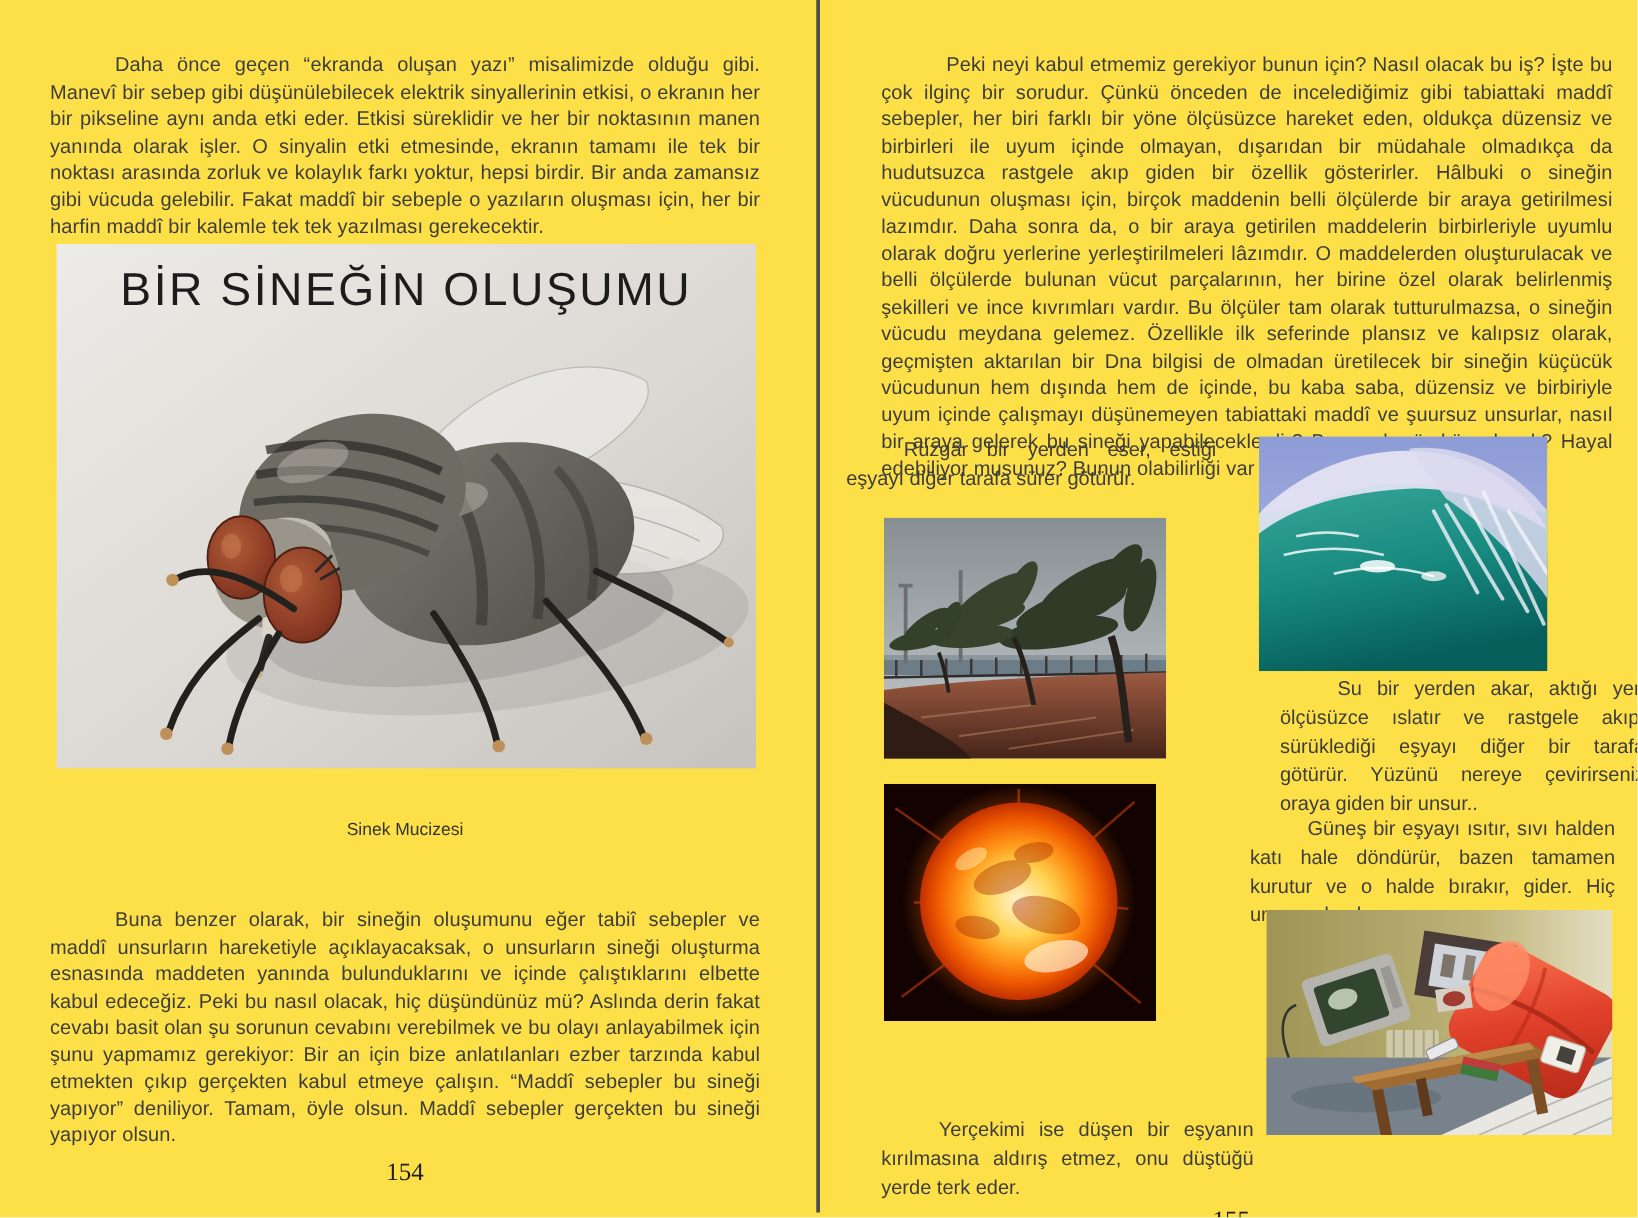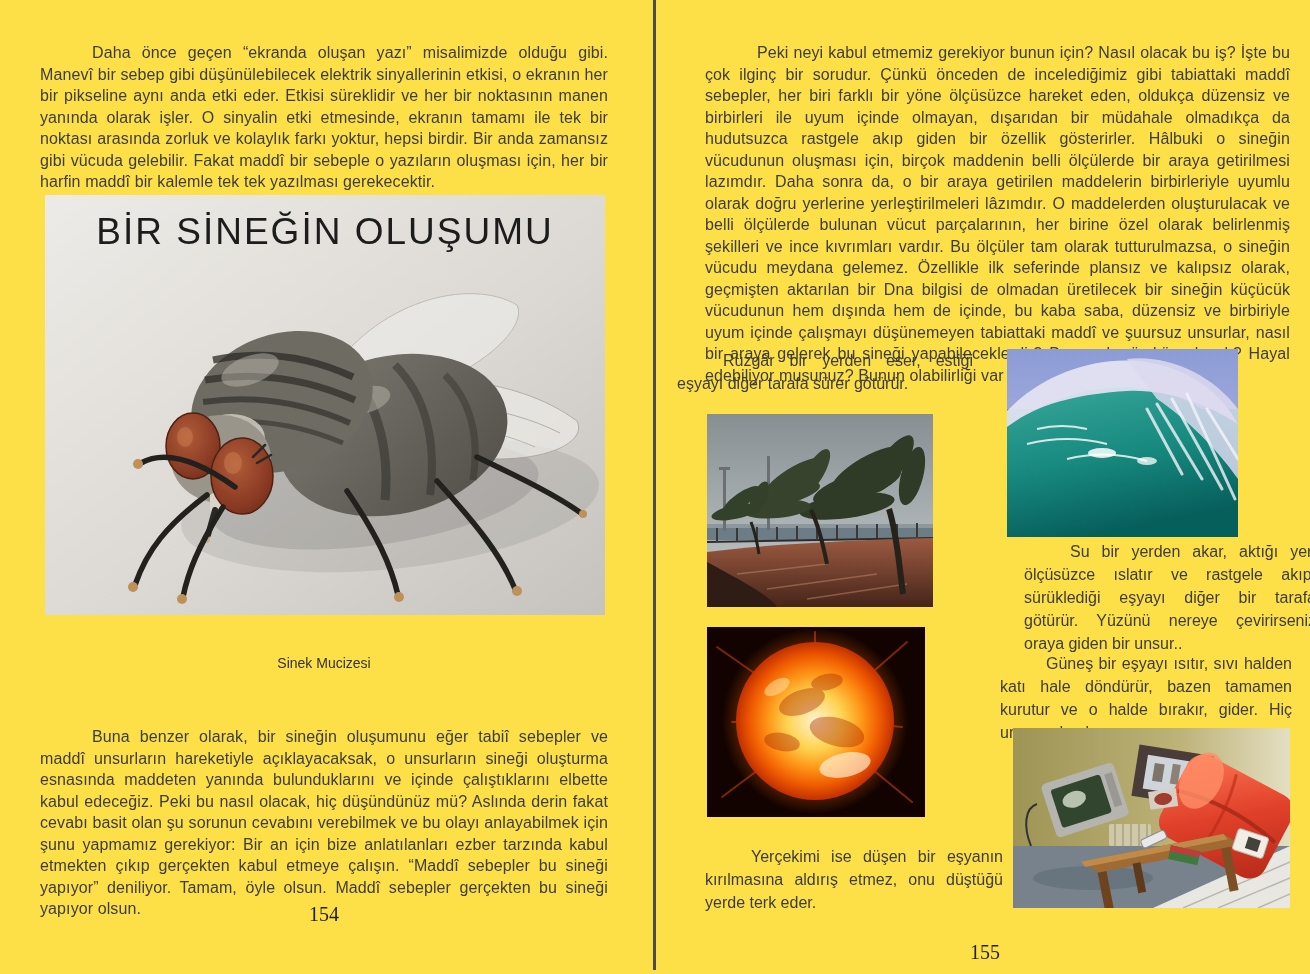--- a/index.html
+++ b/index.html
@@ -4,21 +4,21 @@
 <style>
   html,body{margin:0;padding:0;background:#ffffff;}
   .spread{position:relative;width:1310px;height:974px;background:#fde047;overflow:hidden;
           font-family:"Liberation Sans",sans-serif;color:#3d3d3d;text-decoration:underline;}
   .spine{position:absolute;left:653px;top:0;width:3px;height:970px;background:#4d4d4d;}
   .para{position:absolute;text-align:justify;font-size:16px;line-height:21.5px;color:#3d3d3d;
         text-indent:52px;letter-spacing:.1px;}
   .caption{position:absolute;text-align:justify;font-size:16px;line-height:23px;color:#3d3d3d;
         text-indent:46px;}
   .heading{position:absolute;left:40px;width:568px;text-align:center;font-size:14px;color:#333;}
-  .pagenum{position:absolute;font-family:"Liberation Serif",serif;font-size:20px;color:#1f1f1f;text-align:center;}
+  .pagenum{position:absolute;font-family:"Liberation Serif",serif;font-size:20px;color:#1f1f1f;text-align:center;margin-top:24px;}
   .figure{position:absolute;overflow:hidden;}
   .figure svg{display:block;width:100%;height:100%;}
   .fly-title{position:absolute;left:0;top:16px;width:100%;text-align:center;
         font-size:37px;font-weight:300;letter-spacing:2px;color:#1c1c1c;
         font-family:"Liberation Sans",sans-serif;}
 </style>
 </head>
 <body>
 
 <div class="spread">
@@ -322,17 +322,17 @@
             <rect x="220" y="104" width="32" height="22" rx="3" fill="#f0eee6" stroke="#bdb9a8"></rect>
             <rect x="232" y="109" width="13" height="12" fill="#44423a"></rect>
           </g>
         <g transform="rotate(-8 150 70)">
             <rect x="136" y="62" width="28" height="18" fill="#d8cfc4"></rect>
             <ellipse cx="150" cy="71" rx="9" ry="6" fill="#a03c30"></ellipse>
           </g>
       </svg>
     </div>
 
-    <div class="caption" style="left:705px;top:845px;width:298px;">Yerçekimi ise düşen bir eşyanın kırılmasına aldırış etmez, onu düştüğü yerde terk eder.</div>
+    <div class="caption" style="left:705px;top:893px;width:298px;">Yerçekimi ise düşen bir eşyanın kırılmasına aldırış etmez, onu düştüğü yerde terk eder.</div>
 
     <div class="pagenum" style="left:705px;width:560px;top:941px;">155</div>
   </div>
 </div>
 
 </body></html>

